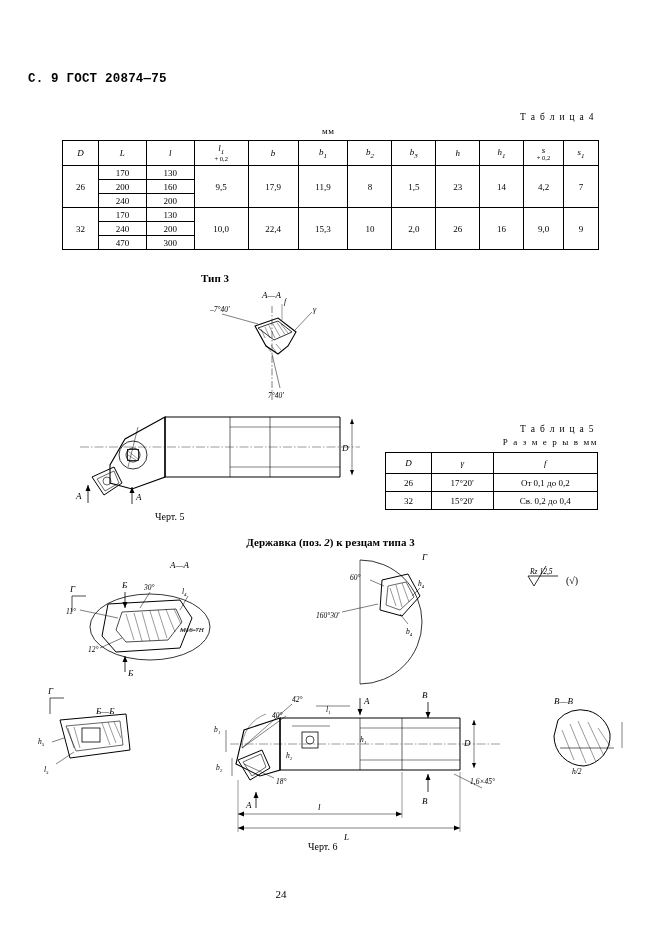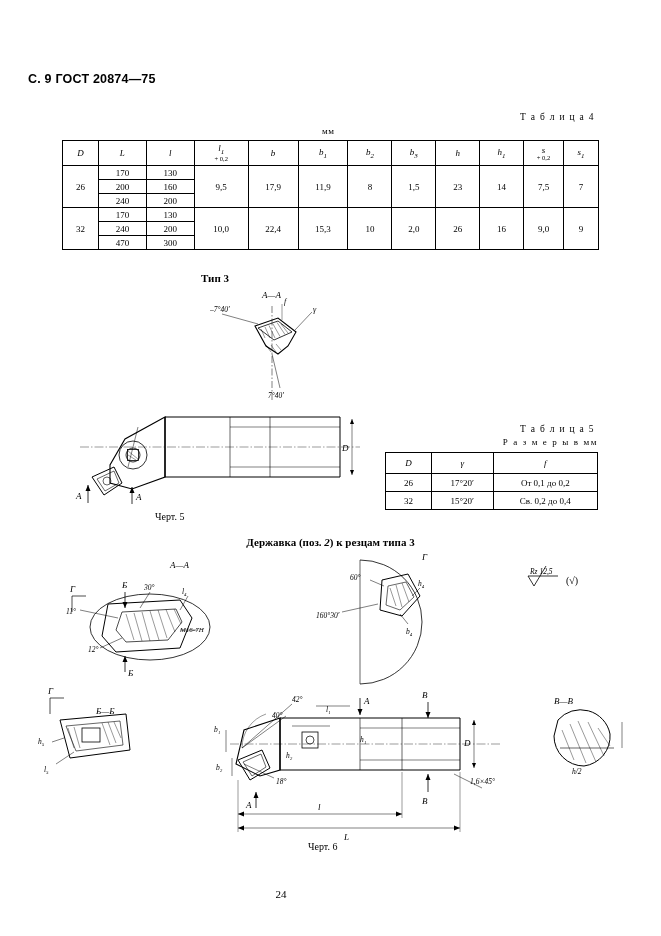--- a/index.html
+++ b/index.html
@@ -20,21 +20,21 @@
     left: 0; top: 0;
     width: 661px;
     height: 936px;
   }
   .hdr {
     position: absolute;
     left: 28px;
     top: 72px;
     font-size: 12.5px;
     font-weight: bold;
-    font-family: Liberation Sans, sans-serif;
+    font-family: Liberation Mono, monospace;
     letter-spacing: 0.2px;
   }
   .hdr .pg { font-weight: bold; }
   .tbl-caption {
     position: absolute;
     font-size: 9.5px;
     letter-spacing: 1.3px;
     font-family: "Liberation Serif", serif;
   }
   .mm-label {
@@ -164,21 +164,21 @@
         <td rowspan="3">26</td>
         <td>170</td>
         <td>130</td>
         <td rowspan="3">9,5</td>
         <td rowspan="3">17,9</td>
         <td rowspan="3">11,9</td>
         <td rowspan="3">8</td>
         <td rowspan="3">1,5</td>
         <td rowspan="3">23</td>
         <td rowspan="3">14</td>
-        <td rowspan="3">7,5</td>
+        <td rowspan="3">4,2</td>
         <td rowspan="3">7</td>
       </tr>
       <tr>
         <td>200</td>
         <td>160</td>
       </tr>
       <tr>
         <td>240</td>
         <td>200</td>
       </tr>

